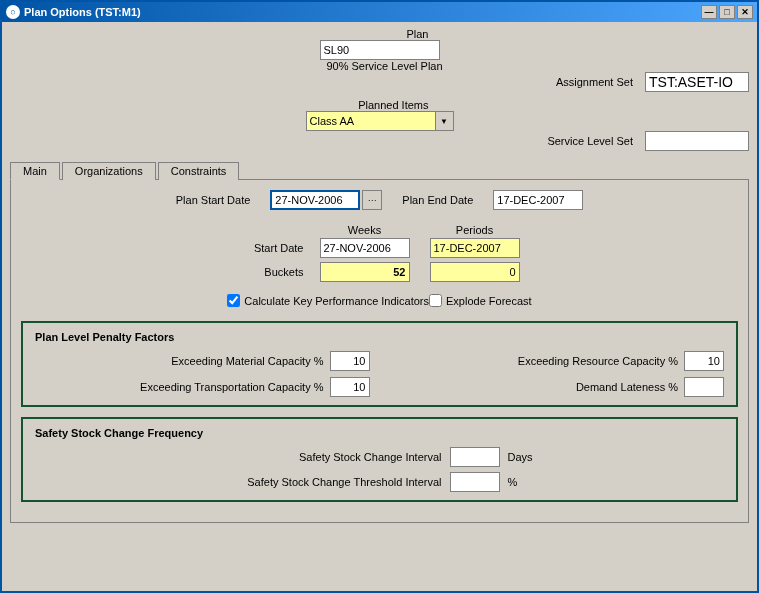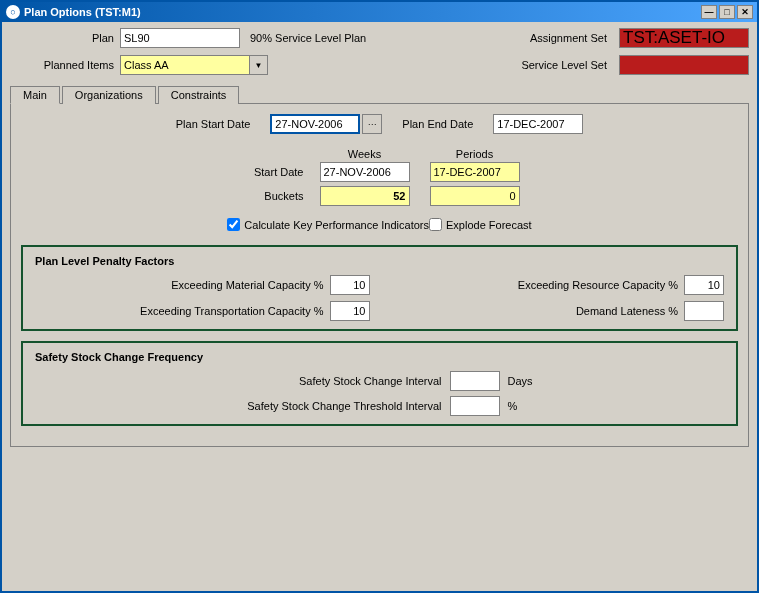--- a/index.html
+++ b/index.html
@@ -64,20 +64,21 @@
     }
 
     .content {
       padding: 6px 8px;
     }
 
     .form-row {
       display: flex;
       align-items: center;
       margin-bottom: 4px;
+      flex-direction: column;
     }
 
     .label {
       text-align: right;
       padding-right: 6px;
       color: #000;
       min-width: 110px;
     }
 
     .input-field {
@@ -127,25 +128,25 @@
       gap: 6px;
     }
 
     .right-label {
       text-align: right;
       padding-right: 6px;
     }
 
     .right-input {
       border: 1px solid #808080;
-      background: #b91c1c;
-      height: 20px;
-      padding: 1px 3px;
-      font-size: 17px;
-      width: 130px;
+      background: #ffffff;
+      height: 20px;
+      padding: 1px 3px;
+      font-size: 14px;
+      width: 104px;
     }
 
     
     .tabs-area {
       margin-top: 6px;
       border-bottom: 1px solid #808080;
       display: flex;
     }
 
     .tab {

